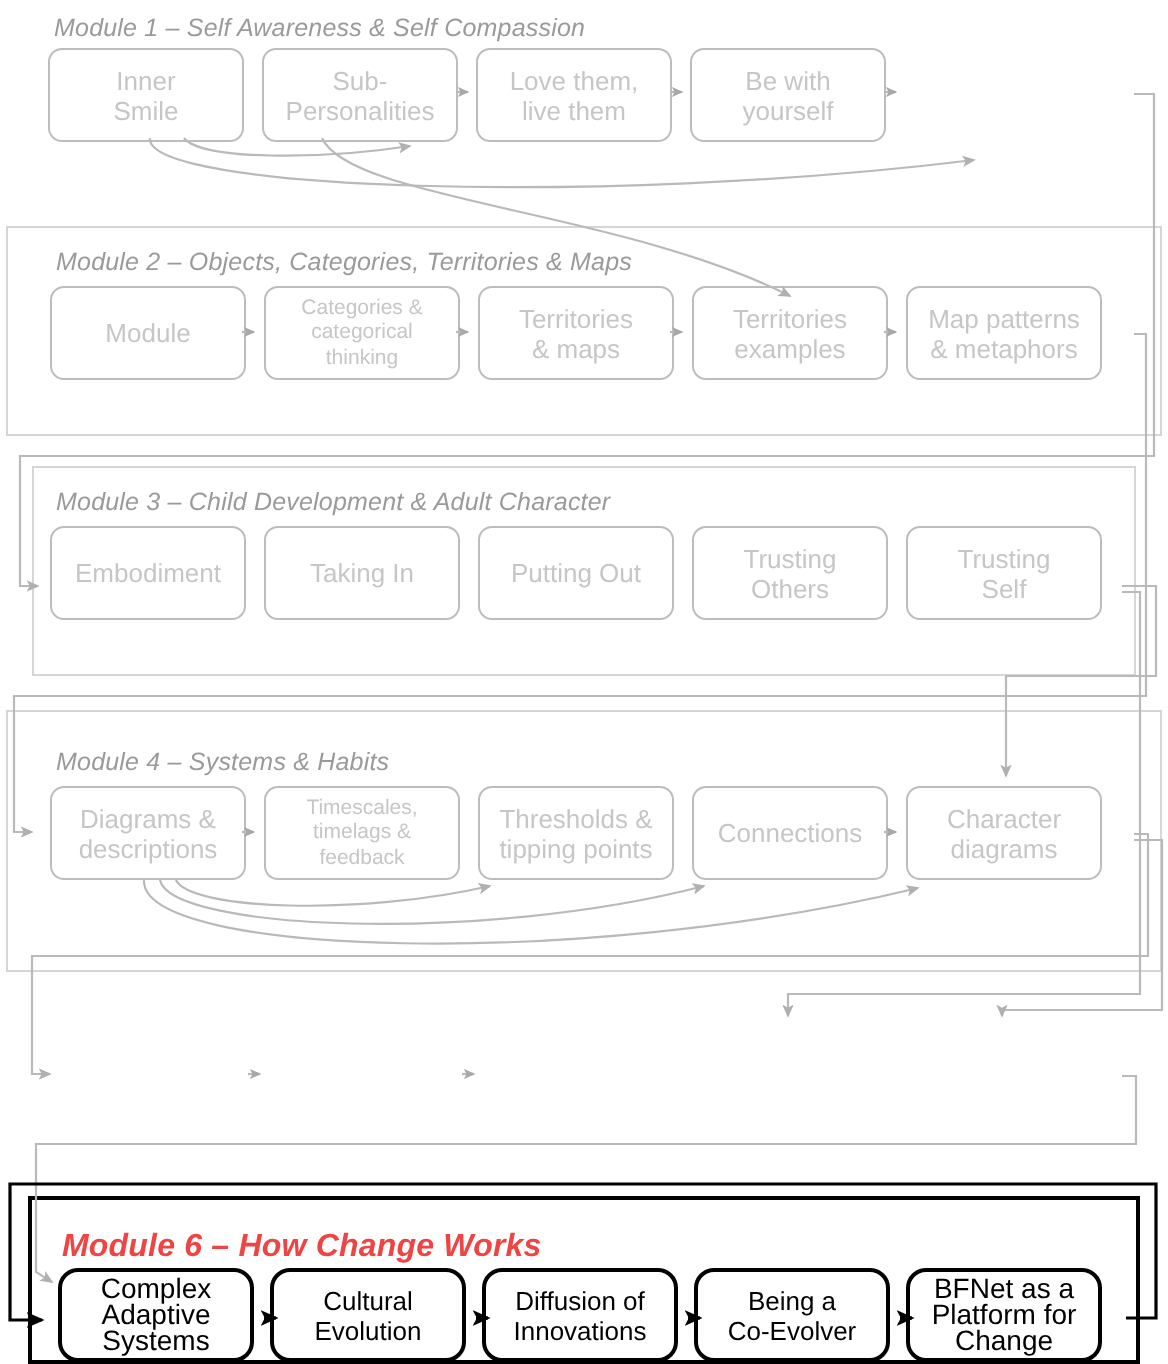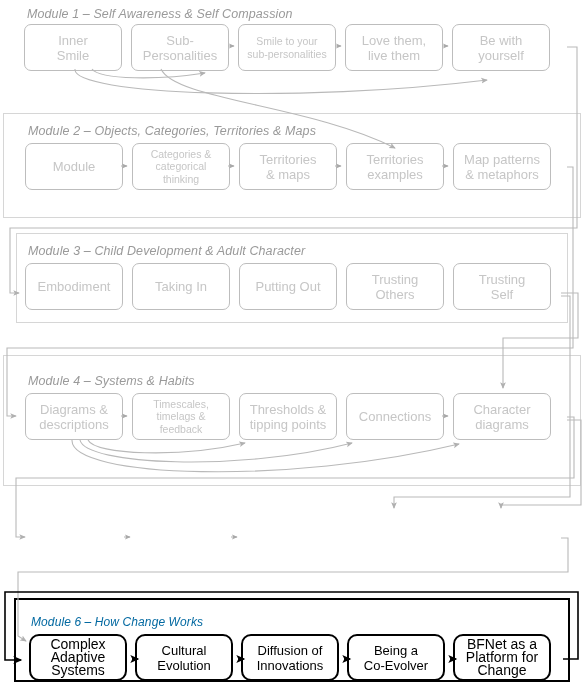--- a/index.html
+++ b/index.html
@@ -25,23 +25,23 @@
   }
   .module-title {
     position: absolute;
     font-style: italic;
     font-size: 12.5px;
     color: #9a9a9a;
     white-space: nowrap;
     letter-spacing: 0.1px;
   }
   .module.m6 .module-title {
-    color: #0369a1;
-    font-weight: normal;
-    font-size: 12px;
+    color: #ef4444;
+    font-weight: bold;
+    font-size: 16px;
   }
   .boxrow {
     position: absolute;
     display: flex;
     gap: 9px;
   }
   .node {
     width: 98px;
     height: 47px;
     border: 1.6px solid #bdbdbd;
@@ -82,38 +82,37 @@
 </head>
 <body>
 
 <div id="stage">
 
   <div class="module m1" style="left:3px; top:2px; width:578px; height:95px;">
     <div class="module-title" style="left:24px; top:5px;">Module 1 – Self Awareness &amp; Self Compassion</div>
     <div class="boxrow" style="left:21px; top:22px;">
       <div class="node">Inner<br>Smile</div>
       <div class="node">Sub-<br>Personalities</div>
-      <div class="node small">Smile to your<br>sub-personalities</div>
       <div class="node">Love them,<br>live them</div>
       <div class="node">Be with<br>yourself</div>
     </div>
   </div>
 
   <div class="module" style="left:3px; top:113px; width:578px; height:105px;">
     <div class="module-title" style="left:24px; top:10px;">Module 2 – Objects, Categories, Territories &amp; Maps</div>
     <div class="boxrow" style="left:21px; top:29px;">
       <div class="node">Module</div>
       <div class="node small">Categories &amp;<br>categorical<br>thinking</div>
       <div class="node">Territories<br>&amp; maps</div>
       <div class="node">Territories<br>examples</div>
       <div class="node">Map patterns<br>&amp; metaphors</div>
     </div>
   </div>
 
-  <div class="module" style="left:16px; top:233px; width:552px; height:90px;">
+  <div class="module" style="left:16px; top:233px; width:552px; height:105px;">
     <div class="module-title" style="left:11px; top:10px;">Module 3 – Child Development &amp; Adult Character</div>
     <div class="boxrow" style="left:8px; top:29px;">
       <div class="node">Embodiment</div>
       <div class="node">Taking In</div>
       <div class="node">Putting Out</div>
       <div class="node">Trusting<br>Others</div>
       <div class="node">Trusting<br>Self</div>
     </div>
   </div>
 

